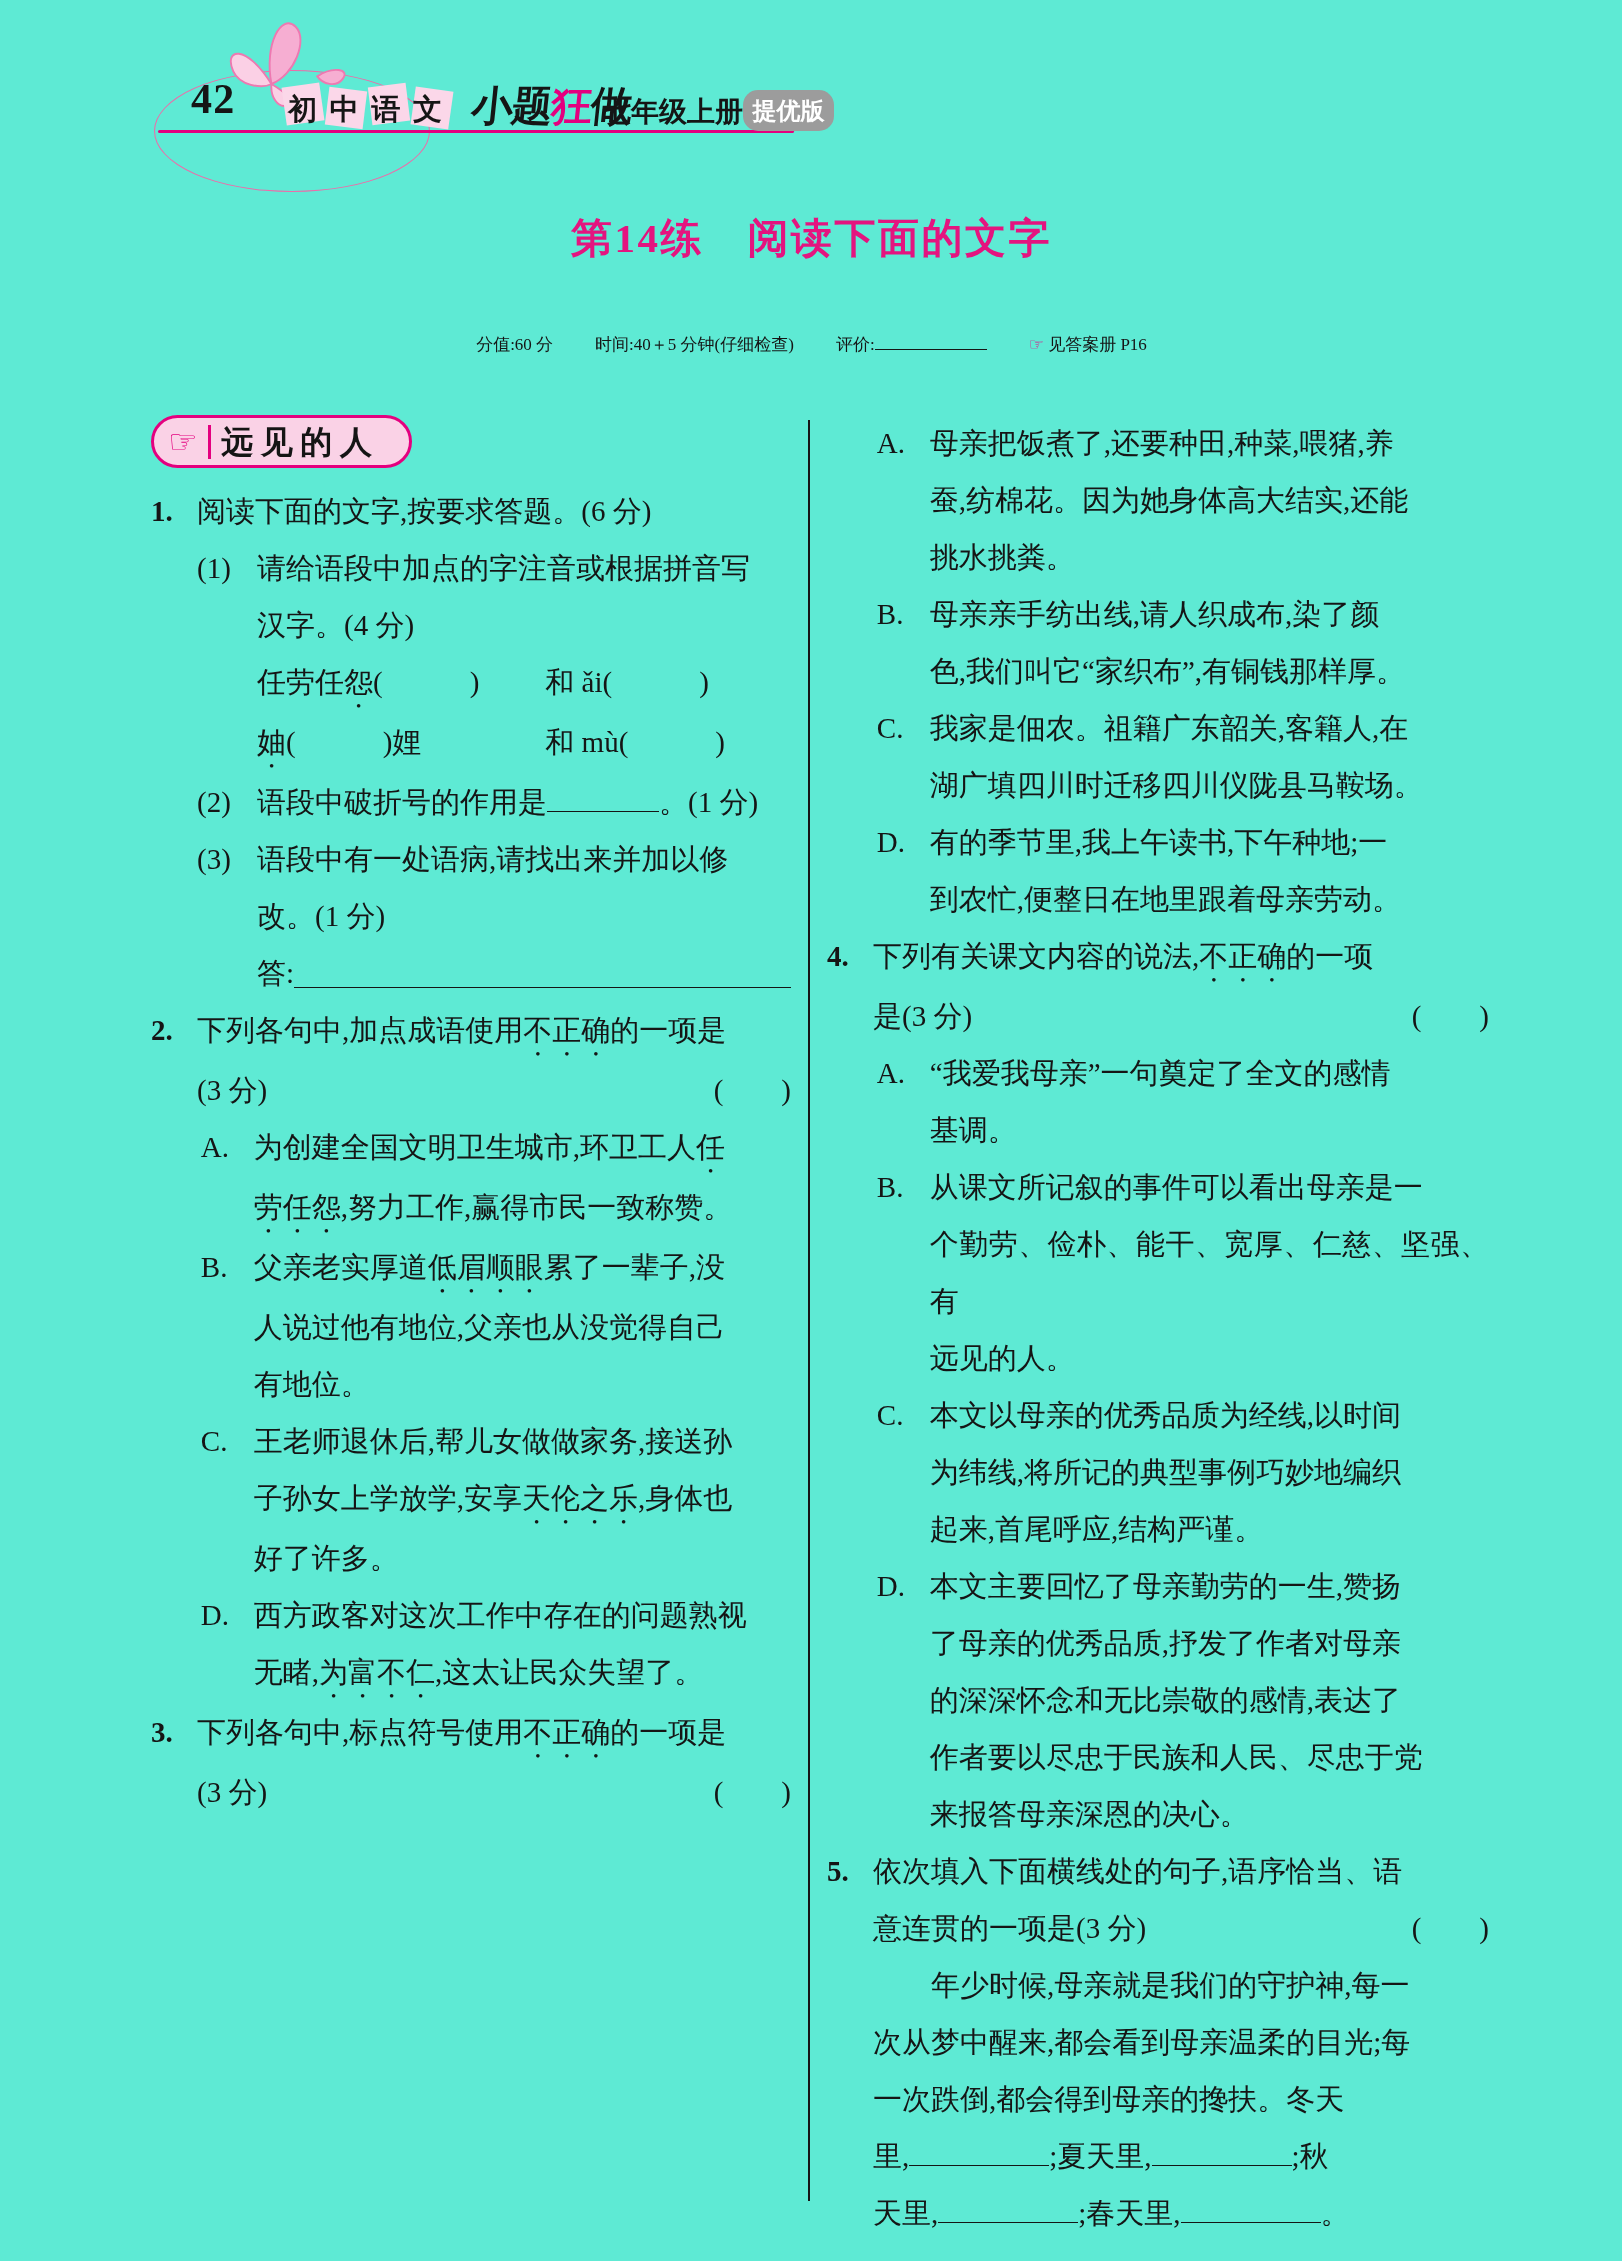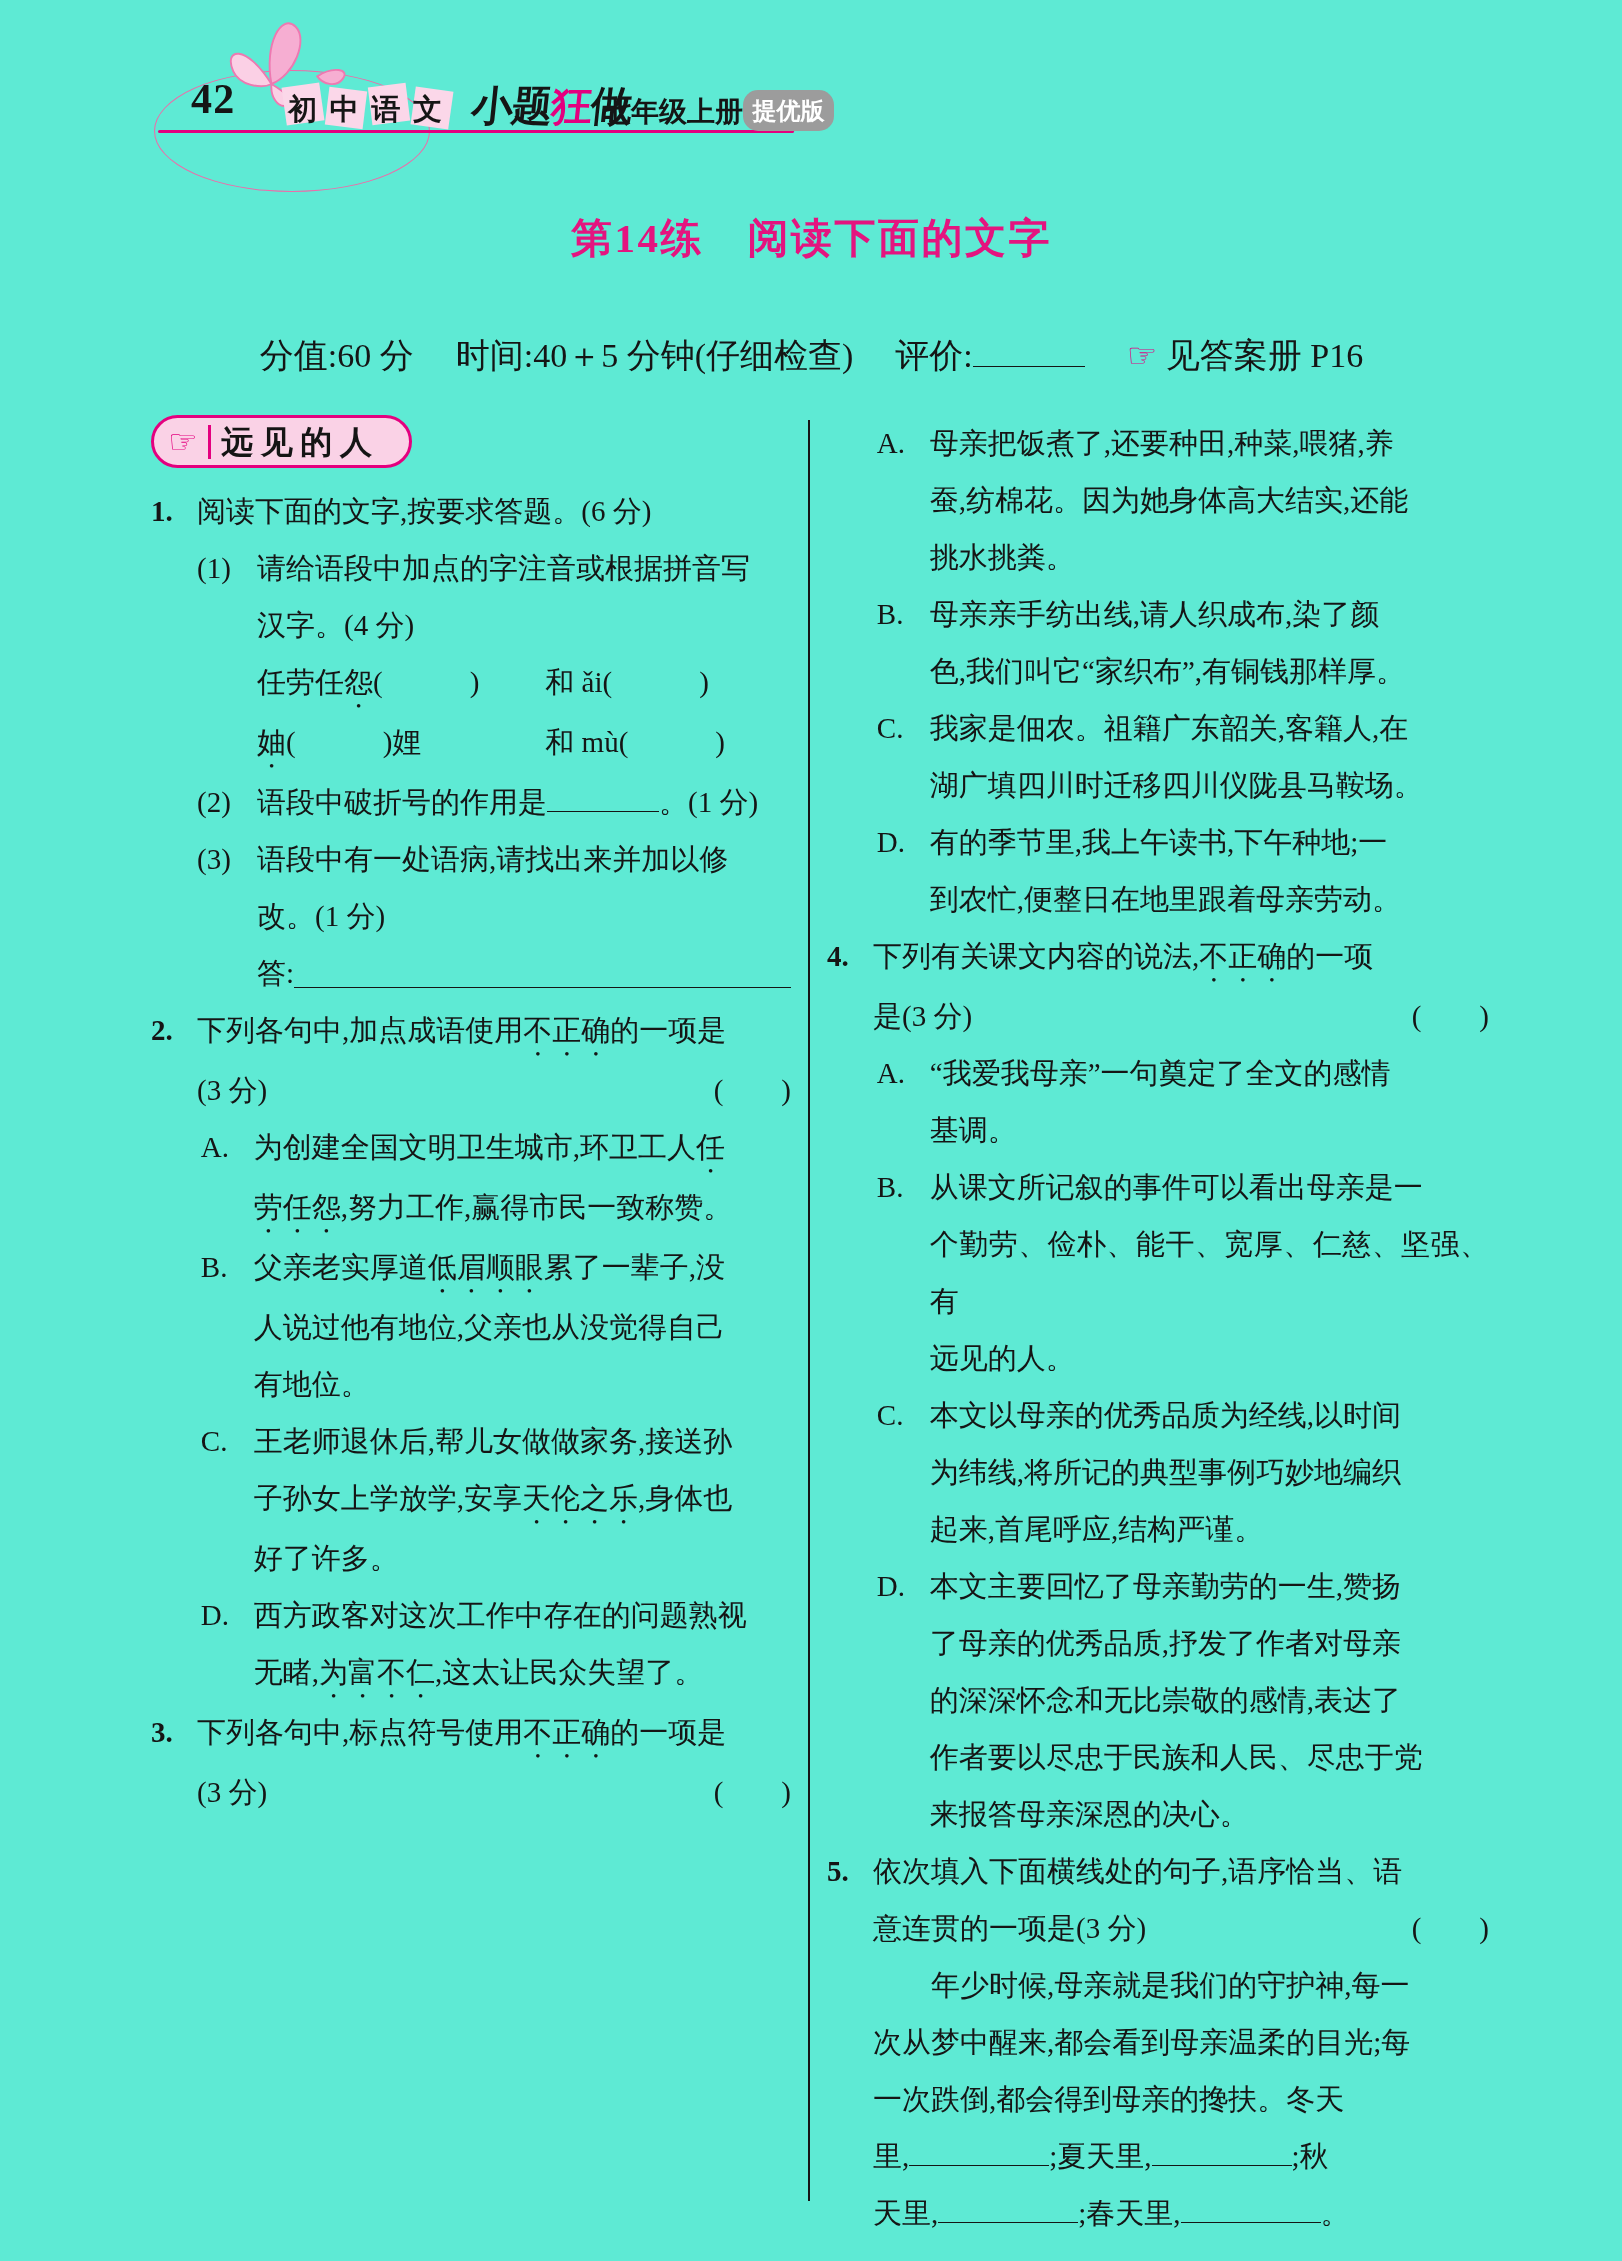--- a/index.html
+++ b/index.html
@@ -26,21 +26,21 @@
   .logo .k{color:#e4007f;}
   .grade{position:absolute;left:603px;top:93px;font-size:28px;font-weight:900;
     font-family:"Liberation Sans","DejaVu Sans",sans-serif;}
   .badge{position:absolute;left:743px;top:90px;background:#9c9c9c;color:#fff;
     font-size:24px;font-weight:bold;padding:4.5px 9.5px;border-radius:15px;
     font-family:"Liberation Sans","DejaVu Sans",sans-serif;}
   
   .title{position:absolute;left:0;top:211px;width:100%;text-align:center;
     font-size:41px;font-weight:bold;color:#e4147f;letter-spacing:2.5px;}
   .meta{position:absolute;left:0;top:333px;width:100%;display:flex;justify-content:center;
-    gap:42px;font-size:34px;align-items:center;}
+    gap:42px;font-size:17px;align-items:center;}
   .pointer{color:#e4007f;font-family:"DejaVu Sans",sans-serif;}
   .meta-item{white-space:nowrap;}
   
   .pill-row{height:64px;margin-bottom:3.8px;}
   .pill{display:inline-flex;align-items:center;gap:10.2px;background:#fad2e6;
     border:3.2px solid #e4007f;border-radius:38px;padding:2.5px 29px 2.5px 14px;height:53px;box-sizing:border-box;}
   .pill .pointer{font-size:33px;line-height:1;}
   .pill .bar{width:3.2px;height:34px;background:#e4007f;}
   .pill .label{font-size:32px;font-weight:bold;letter-spacing:7.6px;line-height:1;
     font-family:"Liberation Sans","DejaVu Sans",sans-serif;}

